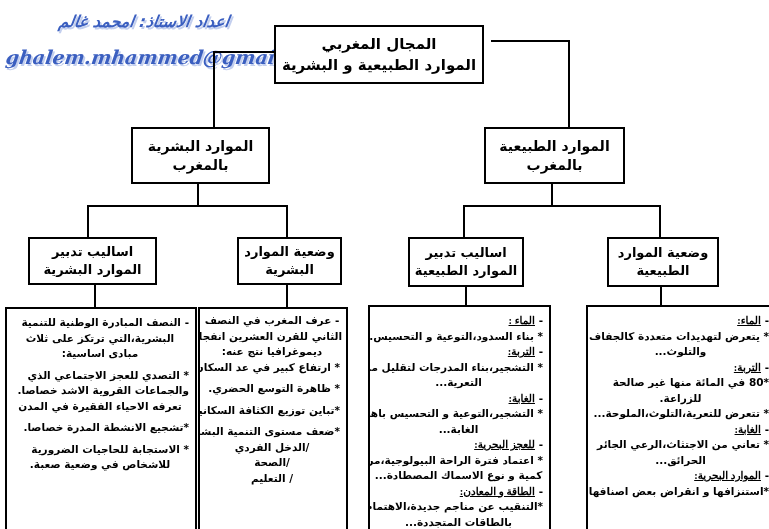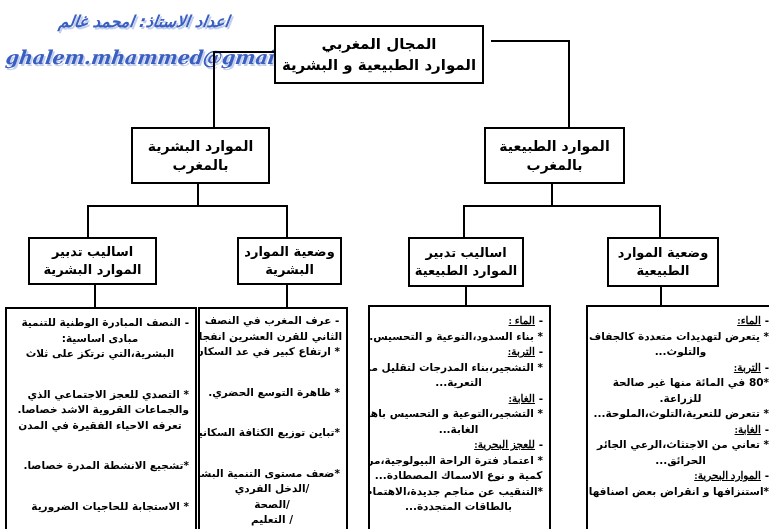--- a/index.html
+++ b/index.html
@@ -9,21 +9,21 @@
        align-items:center;justify-content:center;text-align:center;font-weight:bold;
        white-space:pre-line;direction:rtl;line-height:1.35;}
   .root-box{font-size:15px;}
   .l2-box{font-size:14px;}
   .l3-box{font-size:13px;}
   .cline{position:absolute;background:#000;}
   .detail{position:absolute;border:2px solid #000;background:#fff;direction:rtl;
           font-size:10.5px;font-weight:bold;padding:6px 4px 0 2px;overflow:hidden;}
   .tline{white-space:nowrap;text-align:right;line-height:15.5px;padding-right:2px;}
   .tline.center{text-align:center;padding-right:0;}
-  .tline.gap{margin-top:25px;}
+  .tline.gap{margin-top:6px;}
   .u{text-decoration:underline;font-family:Liberation Serif, serif;}
   .credit{position:absolute;font-style:italic;font-weight:bold;
           transform:skewX(-8deg);text-align:center;}
   .credit-ar{left:22px;top:12px;width:244px;font-size:16px;
              font-family:"DejaVu Sans",sans-serif;}
   .credit-email{left:6px;top:46px;width:272px;font-size:19px;
                 font-family:"DejaVu Serif",serif;}
 </style>
 </head>
 <body>
@@ -65,51 +65,54 @@
 الموارد البشرية</div>
   <div class="box l3-box" style="left:237px;top:237px;width:101px;height:44px;">وضعية الموارد
 البشرية</div>
   <div class="box l3-box" style="left:408px;top:237px;width:112px;height:46px;">اساليب تدبير
 الموارد الطبيعية</div>
   <div class="box l3-box" style="left:607px;top:237px;width:108px;height:46px;">وضعية الموارد
 الطبيعية</div>
 
   <div class="detail" style="left:5px;top:307px;width:182px;height:218px;">
       <div class="tline"><span>- النصف المبادرة الوطنية للتنمية</span></div>
+      <div class="tline center"><span>البشرية،التي ترتكز على ثلاث</span></div>
       <div class="tline center"><span>مبادى اساسية:</span></div>
-      <div class="tline center"><span>البشرية،التي ترتكز على ثلاث</span></div>
       <div class="tline gap"><span>* التصدي للعجز الاجتماعي الذي</span></div>
       <div class="tline"><span>والجماعات القروية الاشد خصاصا.</span></div>
       <div class="tline center"><span>تعرفه الاحياء الفقيرة في المدن</span></div>
       <div class="tline gap"><span>*تشجيع الانشطة المدرة خصاصا.</span></div>
       <div class="tline gap"><span>* الاستجابة للحاجيات الضرورية</span></div>
+      <div class="tline center"><span>للاشخاص في وضعية صعبة.</span></div>
     </div>
   <div class="detail" style="left:198px;top:307px;width:140px;height:218px;padding-top:4px;">
       <div class="tline center"><span>- عرف المغرب في النصف</span></div>
       <div class="tline center"><span>الثاني للقرن العشرين انفجارا</span></div>
+      <div class="tline center"><span>ديموغرافيا نتج عنه:</span></div>
       <div class="tline"><span>* ارتفاع كبير في عد السكان.</span></div>
       <div class="tline gap"><span>* ظاهرة التوسع الحضري.</span></div>
       <div class="tline gap"><span>*تباين توزيع الكثافة السكانية.</span></div>
       <div class="tline gap"><span>*ضعف مستوى التنمية البشرية</span></div>
       <div class="tline center"><span>/الدخل الفردي</span></div>
       <div class="tline center"><span>/الصحة</span></div>
       <div class="tline center"><span>/ التعليم</span></div>
     </div>
   <div class="detail" style="left:368px;top:305px;width:173px;height:222px;">
       <div class="tline"><span>- </span><span class="u">الماء :</span></div>
       <div class="tline"><span>* بناء السدود،التوعية و التحسيس...</span></div>
       <div class="tline"><span>- </span><span class="u">التربة:</span></div>
       <div class="tline"><span>* التشجير،بناء المدرجات لتقليل من خطر</span></div>
       <div class="tline center"><span>التعرية...</span></div>
       <div class="tline"><span>- </span><span class="u">الغابة:</span></div>
       <div class="tline"><span>* التشجير،التوعية و التحسيس باهمية</span></div>
       <div class="tline center"><span>الغابة...</span></div>
       <div class="tline"><span>- </span><span class="u">للعجز البحرية:</span></div>
       <div class="tline"><span>* اعتماد فترة الراحة البيولوجية،مراقبة</span></div>
       <div class="tline center"><span>كمية و نوع الاسماك المصطادة...</span></div>
+      <div class="tline"><span>- </span><span class="u">الطاقة و المعادن:</span></div>
       <div class="tline"><span>*التنقيب عن مناجم جديدة،الاهتمام</span></div>
       <div class="tline center"><span>بالطاقات المتجددة...</span></div>
     </div>
   <div class="detail" style="left:586px;top:305px;width:181px;height:220px;">
       <div class="tline"><span>- </span><span class="u">الماء:</span></div>
       <div class="tline"><span>* يتعرض لتهديدات متعددة كالجفاف</span></div>
       <div class="tline center"><span>والتلوث...</span></div>
       <div class="tline"><span>- </span><span class="u">التربة:</span></div>
       <div class="tline"><span>*80 في المائة منها غير صالحة</span></div>
       <div class="tline center"><span>للزراعة.</span></div>

